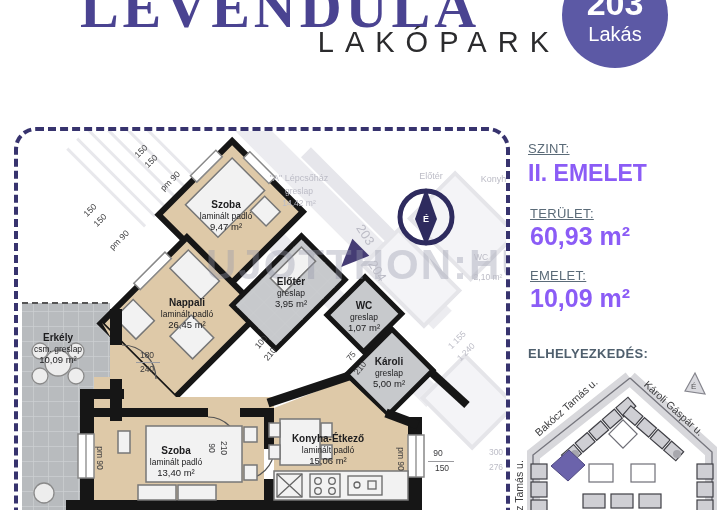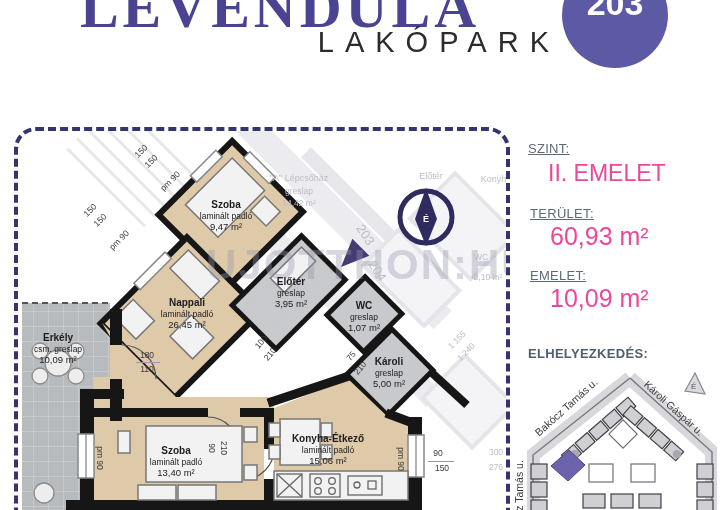--- a/index.html
+++ b/index.html
@@ -35,34 +35,35 @@
        transform:translate(-50%,-50%) rotate(var(--r,0deg));}
   .fade{position:absolute;font-size:8.5px;color:#bcbcc6;white-space:nowrap;
         transform:translate(-50%,-50%) rotate(var(--r,0deg));text-align:center;line-height:1.25;}
   .fade.big{font-size:9px;}
   .dimline{position:absolute;height:1px;background:#9a9a9e;}
   .compass-letter{position:absolute;transform:translate(-50%,-50%);color:#fff;
                   font-weight:700;font-size:9px;}
 
   
   .dlabel{position:absolute;font-size:13px;color:#5b6b78;letter-spacing:.3px;white-space:nowrap;text-decoration:underline;}
-  .dvalue{position:absolute;font-weight:400;color:#ec4899;white-space:nowrap;line-height:1;margin-left:20px;}
+  .dvalue{position:absolute;font-weight:700;color:#8b5cf6;white-space:nowrap;line-height:1;}
   .loc-label{position:absolute;font-size:13px;font-weight:600;color:#4f5f6d;letter-spacing:.3px;}
 
   
   .map-street{position:absolute;font-size:10.5px;color:#3a3a3c;white-space:nowrap;
               transform:translate(-50%,-50%) rotate(var(--r,0deg));}
 </style>
 </head>
 <body>
 
 <div class="title">LEVENDULA</div>
 <div class="subtitle">LAKÓPARK</div>
 <div class="badge">
   <div class="badge-num">203</div>
+  <div class="badge-label">Lakás</div>
 </div>
 
 <div class="panel">
 
   <svg class="plan" width="488" height="400" viewBox="0 0 488 400">
     <defs>
       <pattern id="tile" width="15" height="15" patternUnits="userSpaceOnUse">
         <path d="M15,0 H0 V15" fill="none" stroke="#cdd0d2" stroke-width="1.4"></path>
       </pattern>
     </defs>
@@ -257,21 +258,21 @@
     <div class="ra">10,09 m²</div>
   </div>
 
   <span class="dim" style="left:123px;top:20px;--r:-45deg">150</span>
   <span class="dim" style="left:133px;top:30px;--r:-45deg">150</span>
   <span class="dim" style="left:152px;top:50px;--r:-45deg">pm 90</span>
   <span class="dim" style="left:72px;top:79px;--r:-45deg">150</span>
   <span class="dim" style="left:82px;top:89px;--r:-45deg">150</span>
   <span class="dim" style="left:101px;top:109px;--r:-45deg">pm 90</span>
   <span class="dim" style="left:129px;top:224px">180</span>
-  <span class="dim" style="left:129px;top:238px">110</span>
+  <span class="dim" style="left:129px;top:238px">240</span>
   <span class="dim" style="left:243px;top:211px;--r:-50deg">100</span>
   <span class="dim" style="left:252px;top:223px;--r:-50deg">210</span>
   <span class="dim" style="left:333px;top:225px;--r:-50deg">75</span>
   <span class="dim" style="left:342px;top:237px;--r:-50deg">210</span>
   <span class="dim" style="left:194px;top:317px;--r:90deg">90</span>
   <span class="dim" style="left:206px;top:317px;--r:90deg">210</span>
   <span class="dim" style="left:82px;top:327px;--r:90deg">pm 90</span>
   <span class="dim" style="left:383px;top:328px;--r:90deg">pm 90</span>
   <span class="dim" style="left:420px;top:322px">90</span>
   <span class="dim" style="left:424px;top:337px">150</span>

